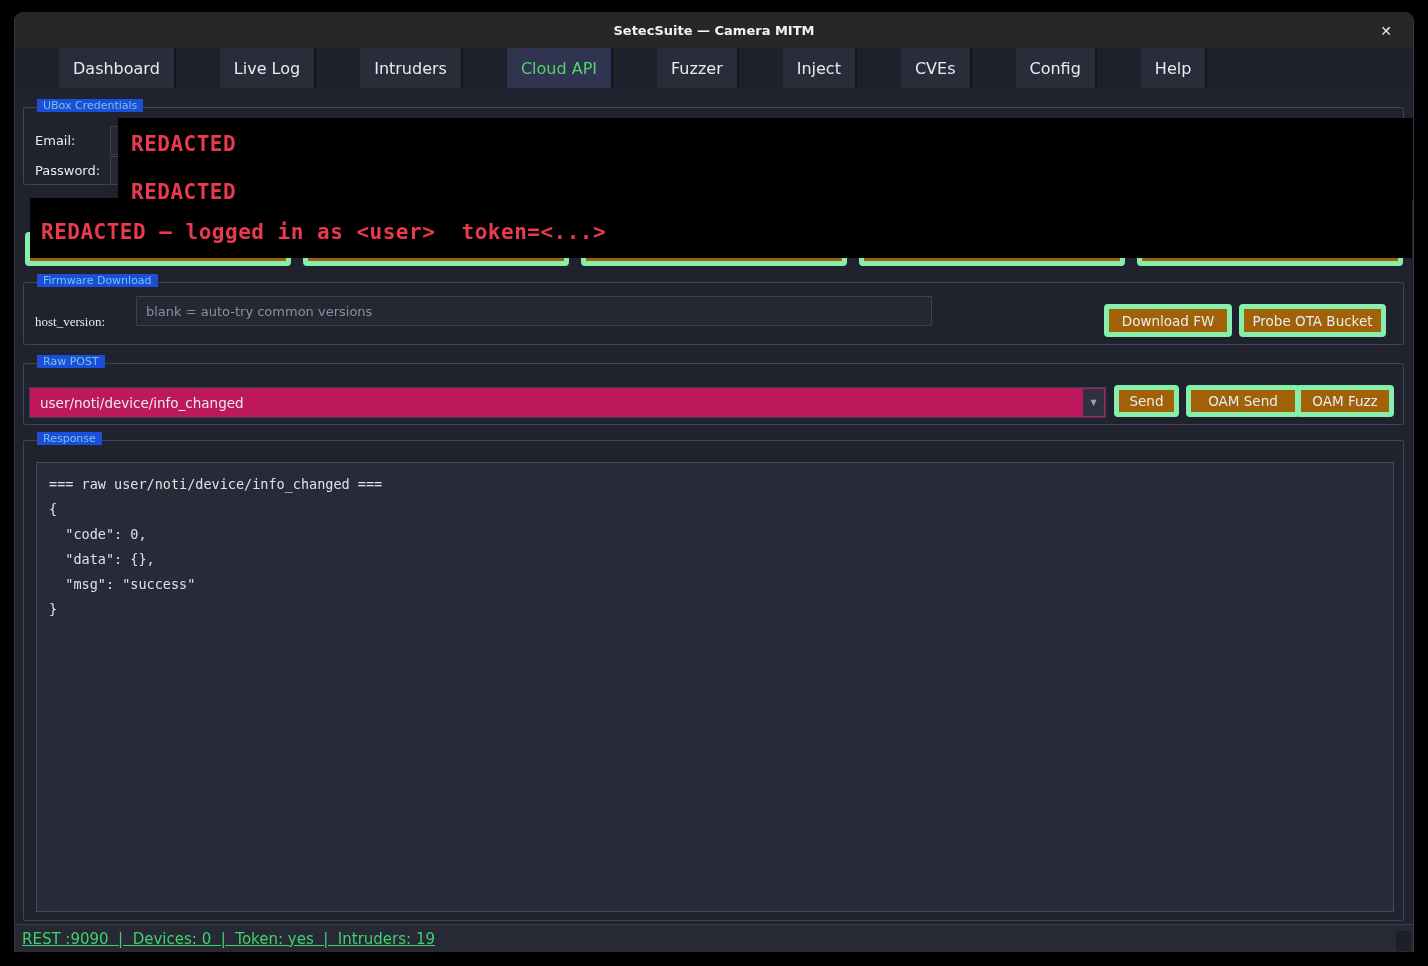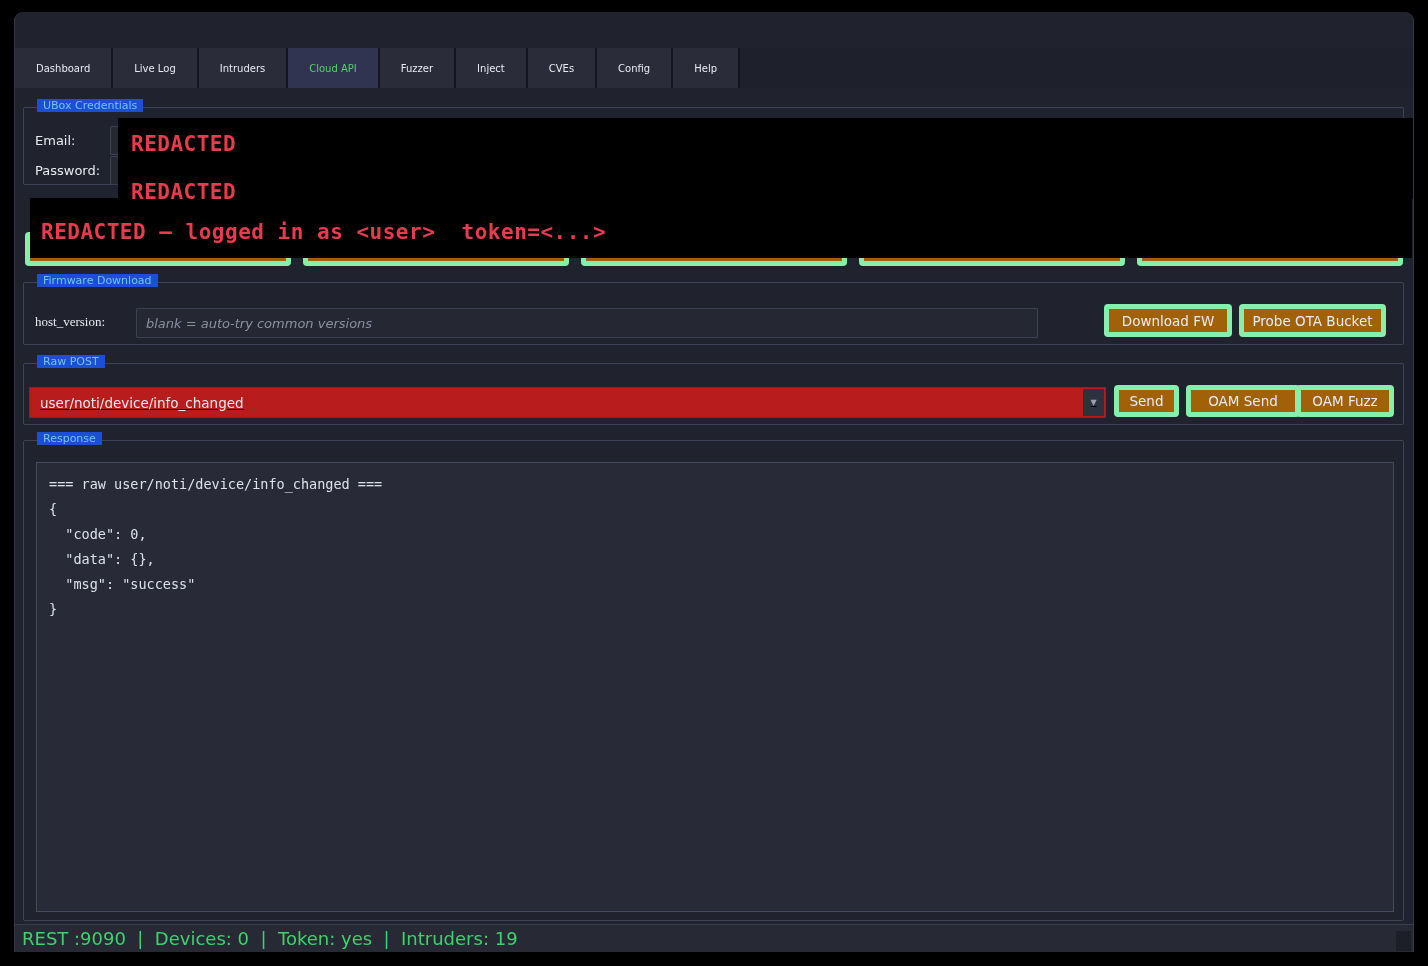--- a/index.html
+++ b/index.html
@@ -16,22 +16,22 @@
     display: flex; align-items: center; justify-content: center; }
   .titlebar .title { color: #f2f2f2; font-size: 13px; font-weight: bold; }
   .close-btn { position: absolute; right: 16px; top: 8px; width: 22px; height: 22px;
     color: #e9e9e9; font-size: 14px; font-weight: bold;
     display: flex; align-items: center; justify-content: center; cursor: default; }
 
   
   .tabbar { position: absolute; left: 0; top: 36px; width: 100%; height: 40px;
     background: #1e202b; display: flex; }
   .tab { height: 100%; display: flex; align-items: center; justify-content: center;
-    background: #2a2c3a; color: #e8ebf2; font-size: 10px;
-    border-right: 2px solid #14151d; padding: 0 21px; white-space: nowrap; }
+    background: #2a2c3a; color: #e8ebf2; font-size: 16px;
+    border-right: 2px solid #14151d; padding: 0 14px; white-space: nowrap; margin-left: 44px; }
   .tab.active { background: #303450; color: #53d269; }
 
   
   .content { position: absolute; left: 0; top: 76px; width: 100%; height: 836px;
     background: #20222d; }
 
   .group { position: absolute; border: 1px solid #3f4357; border-radius: 2px; }
   .group-label { position: absolute; top: -9px; left: 13px; background: #1d4ed8;
     padding: 0 6px; color: #70c5e8; font-size: 11px; white-space: nowrap; }
 
@@ -46,45 +46,49 @@
     border-radius: 4px; color: #e8ecf5; font-size: 13.5px;
     display: flex; align-items: center; justify-content: center; cursor: default; }
 
   
   .redact { position: absolute; background: #000; }
   .redact-text { position: absolute; color: #e93a4e; font-weight: bold;
     font-family: "DejaVu Sans Mono", monospace; font-size: 21px;
     white-space: pre; letter-spacing: 0.5px; }
 
   
-  .combo { position: absolute; background: #b91c1c; border: 1px solid #3c4053;
-    display: flex; align-items: center; text-decoration: underline; }
+  .combo { position: absolute; background: #be185d; border: 1px solid #3c4053;
+    display: flex; align-items: center; }
   .combo-value { color: #e8ebf2; font-size: 13.5px; padding-left: 10px; flex: 1; }
   .combo-arrow { width: 21px; height: 27px; margin-right: 1px; background: #2e3140;
     display: flex; align-items: center; justify-content: center;
     color: #9aa0b0; font-size: 8px; }
 
   
   .response-box { position: absolute; background: #282b37; border: 1px solid #464a5e;
     color: #dde1ea; font-family: "DejaVu Sans Mono", monospace; font-size: 13.5px;
     line-height: 25px; padding: 9px 12px; white-space: pre; overflow: hidden; }
 
   
   .statusbar { position: absolute; left: 0; top: 912px; width: 100%; height: 28px;
     background: #272a34; border-top: 1px solid #3a3d4d;
     display: flex; align-items: center; }
-  .status-text { color: #3ed26c; font-size: 18px; padding-left: 7px; white-space: pre; }
+  .status-text { color: #3ed26c; font-size: 15px; padding-left: 7px; white-space: pre; text-decoration: underline; }
   .resize-grip { position: absolute; right: 2px; top: 6px; width: 15px; height: 20px;
     background: #1d1f28; }
 </style>
 </head>
 <body>
 
 <div class="window">
 
+  <div class="titlebar">
+    <span class="title">SetecSuite — Camera MITM</span>
+    <span class="close-btn">✕</span>
+  </div>
 
   <div class="tabbar">
     <div class="tab">Dashboard</div>
     <div class="tab">Live Log</div>
     <div class="tab">Intruders</div>
     <div class="tab active">Cloud API</div>
     <div class="tab">Fuzzer</div>
     <div class="tab">Inject</div>
     <div class="tab">CVEs</div>
     <div class="tab">Config</div>
@@ -110,21 +114,21 @@
     <div class="redact" style="left:103px; top:30px; width:1295px; height:81px;"></div>
     <div class="redact" style="left:15px; top:110px; width:1382px; height:60px;"></div>
     <span class="redact-text" style="left:116px; top:44px;">REDACTED</span>
     <span class="redact-text" style="left:116px; top:92px;">REDACTED</span>
     <span class="redact-text" style="left:26px; top:132px;">REDACTED — logged in as &lt;user&gt;  token=&lt;...&gt;</span>
 
     <div class="group" style="left:8px; top:194px; width:1381px; height:63px;">
       <span class="group-label">Firmware Download</span>
     </div>
     <span class="field-label" style="left:20px; top:226px;font-family:Liberation Serif, serif;">host_version:</span>
-    <input class="text-input" style="left: 121px; top: 220px; width: 902px; height: 30px; font-style: italic;" placeholder="blank = auto-try common versions">
+    <input class="text-input" style="left: 121px; top: 208px; width: 796px; height: 30px;" placeholder="blank = auto-try common versions">
     <div class="btn" style="left:1089px; top:216px; width:128px; height:33px;">Download FW</div>
     <div class="btn" style="left:1224px; top:216px; width:147px; height:33px;">Probe OTA Bucket</div>
 
     <div class="group" style="left:8px; top:275px; width:1381px; height:62px;">
       <span class="group-label">Raw POST</span>
     </div>
     <div class="combo" style="left:14px; top:299px; width:1077px; height:31px;">
       <span class="combo-value">user/noti/device/info_changed</span>
       <span class="combo-arrow">▼</span>
     </div>

